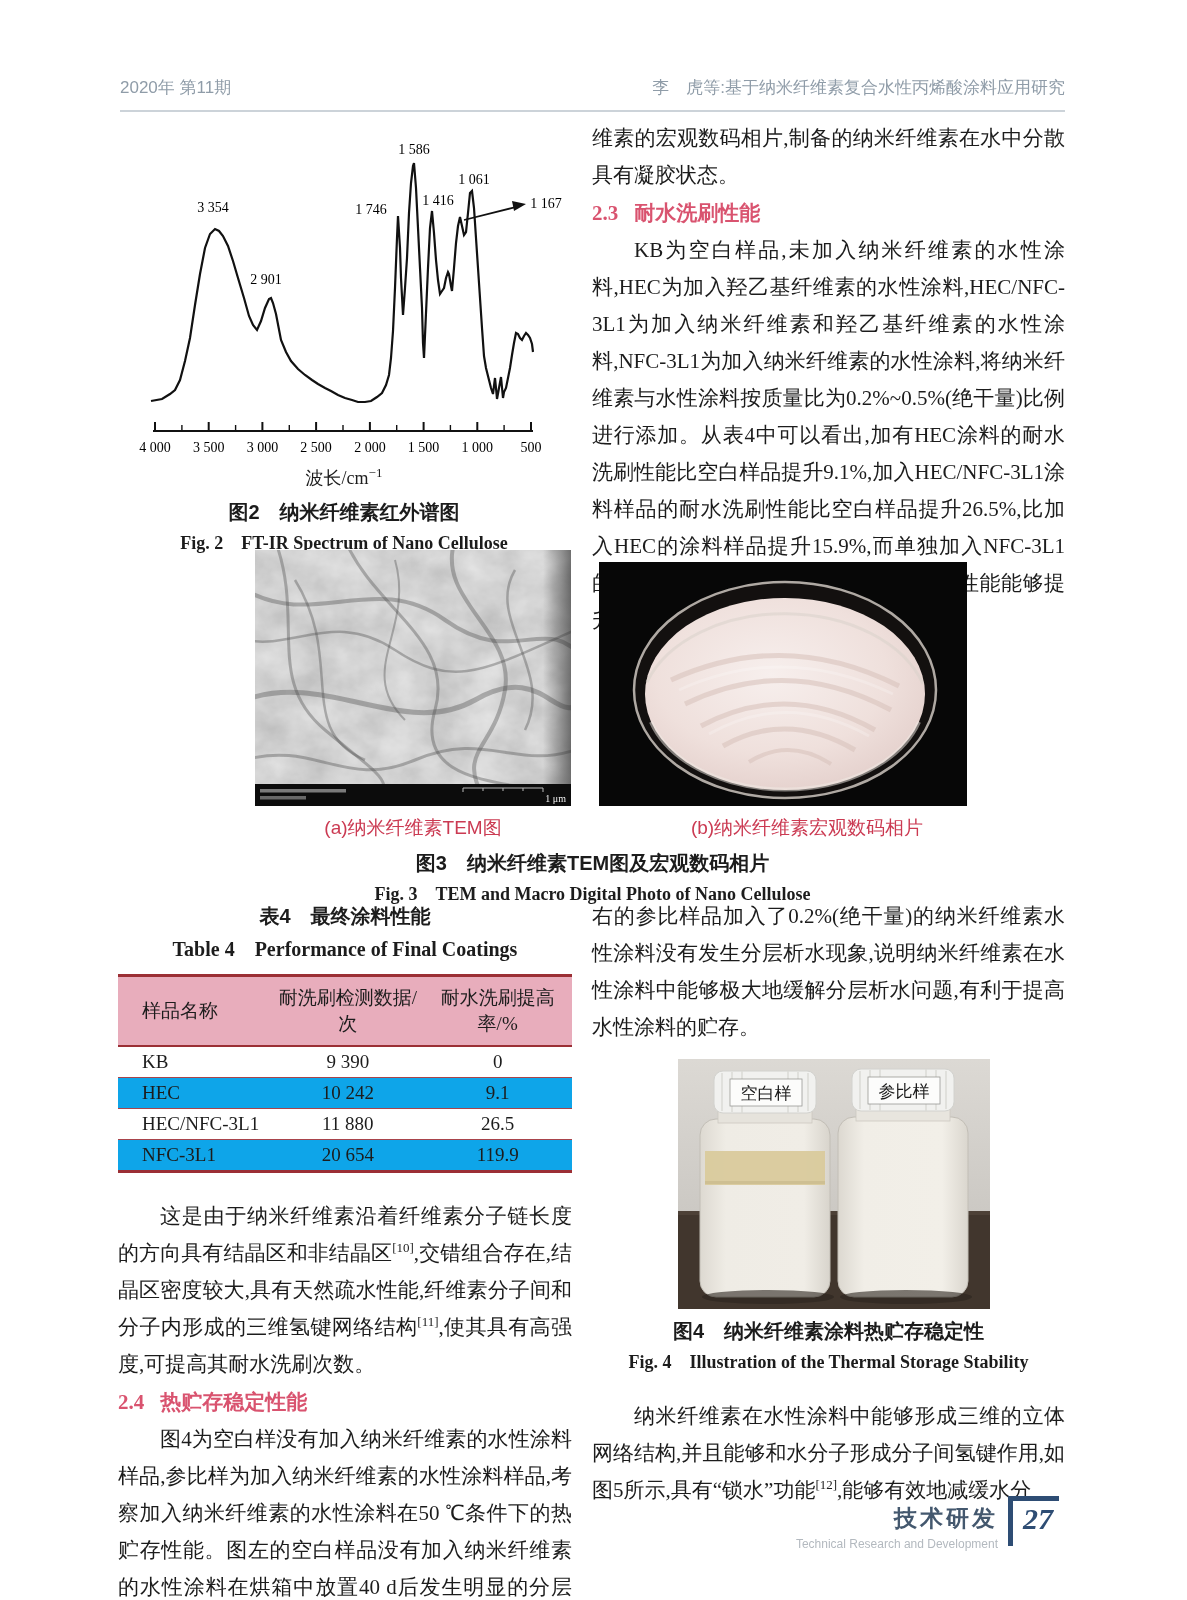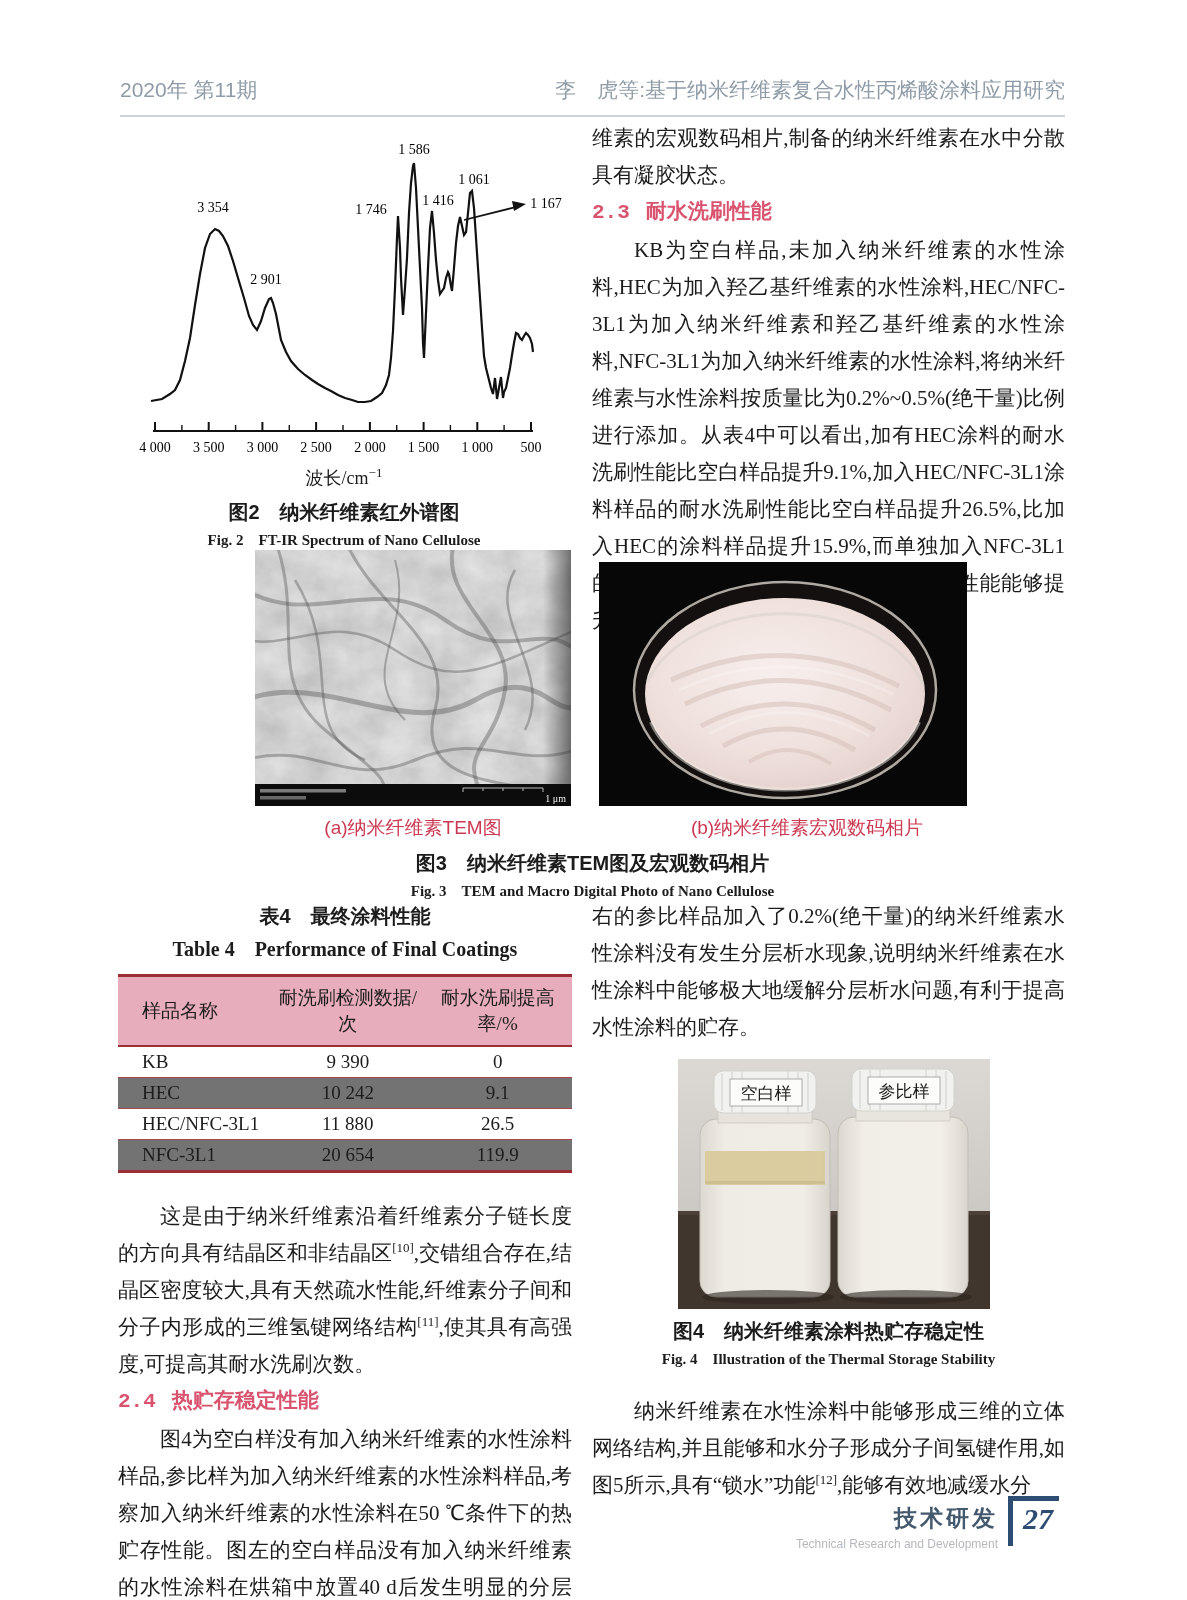--- a/index.html
+++ b/index.html
@@ -1,33 +1,33 @@
 <!DOCTYPE html>
 <html><head>
 <meta charset="utf-8">
 <style>
   html,body{margin:0;padding:0;background:#ffffff;}
   body{width:1187px;height:1600px;position:relative;font-family:"Liberation Serif",serif;color:#1c1c1c;}
   .page{position:absolute;inset:0;overflow:hidden;background:#fff;}
 
   
   .header{position:absolute;left:120px;right:122px;top:76px;display:flex;justify-content:space-between;
-          font-size:21px;color:#8f9ca8;padding-bottom:11px;border-bottom:2px solid #ccd3d9;
+          font-size:17px;color:#8f9ca8;padding-bottom:11px;border-bottom:2px solid #ccd3d9;
           font-family:"Liberation Sans",sans-serif;}
 
   
   p{margin:0;font-size:21px;line-height:37px;text-align:justify;}
   .indent{text-indent:2em;}
   sup{font-size:13px;line-height:0;}
 
-  .sec-head{font-family:Liberation Mono, monospace;font-weight:bold;color:#d9536f;font-size:21px;line-height:38px;}
+  .sec-head{font-family:Liberation Serif, serif;font-weight:bold;color:#d9536f;font-size:21px;line-height:38px;}
   .sec-head .sec-num{margin-right:16px;}
 
   .cap-cn{text-align:center;font-weight:bold;font-size:20px;font-family:"Liberation Sans",sans-serif;margin-top:9px;}
-  .cap-en{text-align:center;font-weight:bold;font-size:15px;margin-top:5px;font-family:"Liberation Serif",serif;}
+  .cap-en{text-align:center;font-weight:bold;font-size:18px;margin-top:5px;font-family:"Liberation Serif",serif;}
 
   
   .fig2-block{position:absolute;left:118px;top:128px;width:452px;}
   .xlabel{text-align:center;font-size:18px;margin-top:0;}
 
   
   .rc-top{position:absolute;left:592px;top:120px;width:473px;}
 
   
   .fig3-block{position:absolute;left:120px;top:550px;width:945px;}
@@ -42,21 +42,21 @@
   .tbl-cn{text-align:center;font-weight:bold;font-size:20px;font-family:"Liberation Sans",sans-serif;}
   .tbl-en{text-align:center;font-weight:bold;font-size:20px;margin-top:6px;}
   table.t4{width:100%;border-collapse:collapse;margin-top:11px;font-size:19px;
            border-top:3px solid #9b2f35;border-bottom:3px solid #9b2f35;}
   table.t4 thead tr{background:#e8adbc;}
   table.t4 th{font-weight:normal;padding:8px 0;}
   table.t4 tbody tr{border-top:1.5px solid #a8444b;}
   table.t4 tbody tr:first-child{border-top:2px solid #9b2f35;margin-top:34px;}
   table.t4 td{padding:4px 0;text-align:center;}
   table.t4 td:first-child, table.t4 th:first-child{text-align:left;padding-left:24px;width:34%;}
-  .row-pink{background:#737373;border-radius:12px;}
+  .row-pink{background:#0ea5e9;border-radius:12px;}
   .lc-bottom .after-table{margin-top:25px;}
 
   
   .rc-bottom{position:absolute;left:592px;top:898px;width:473px;}
   .fig4-photo{margin:13px 0 0 86px;display:block;}
   .rc-bottom .last-par{margin-top:24px;}
 
   
   .footer{position:absolute;right:128px;top:1496px;display:flex;align-items:flex-start;}
   .footer-text{text-align:right;margin-right:10px;margin-top:7px;}

